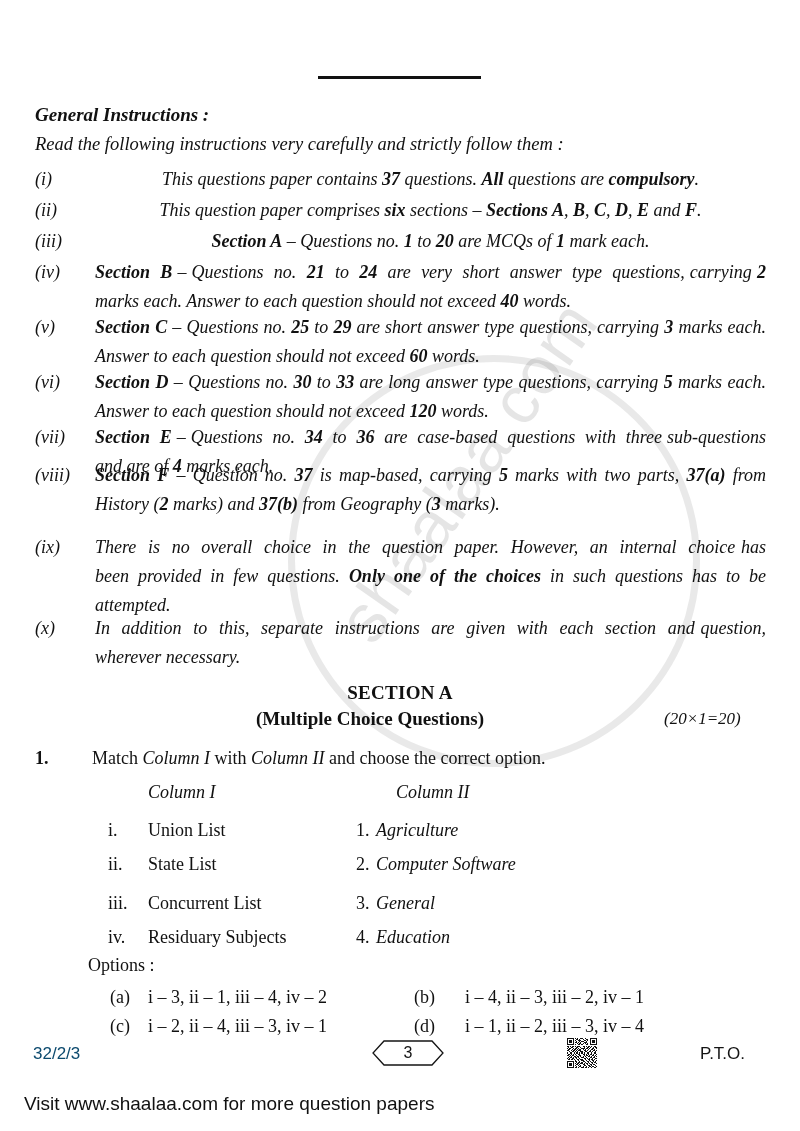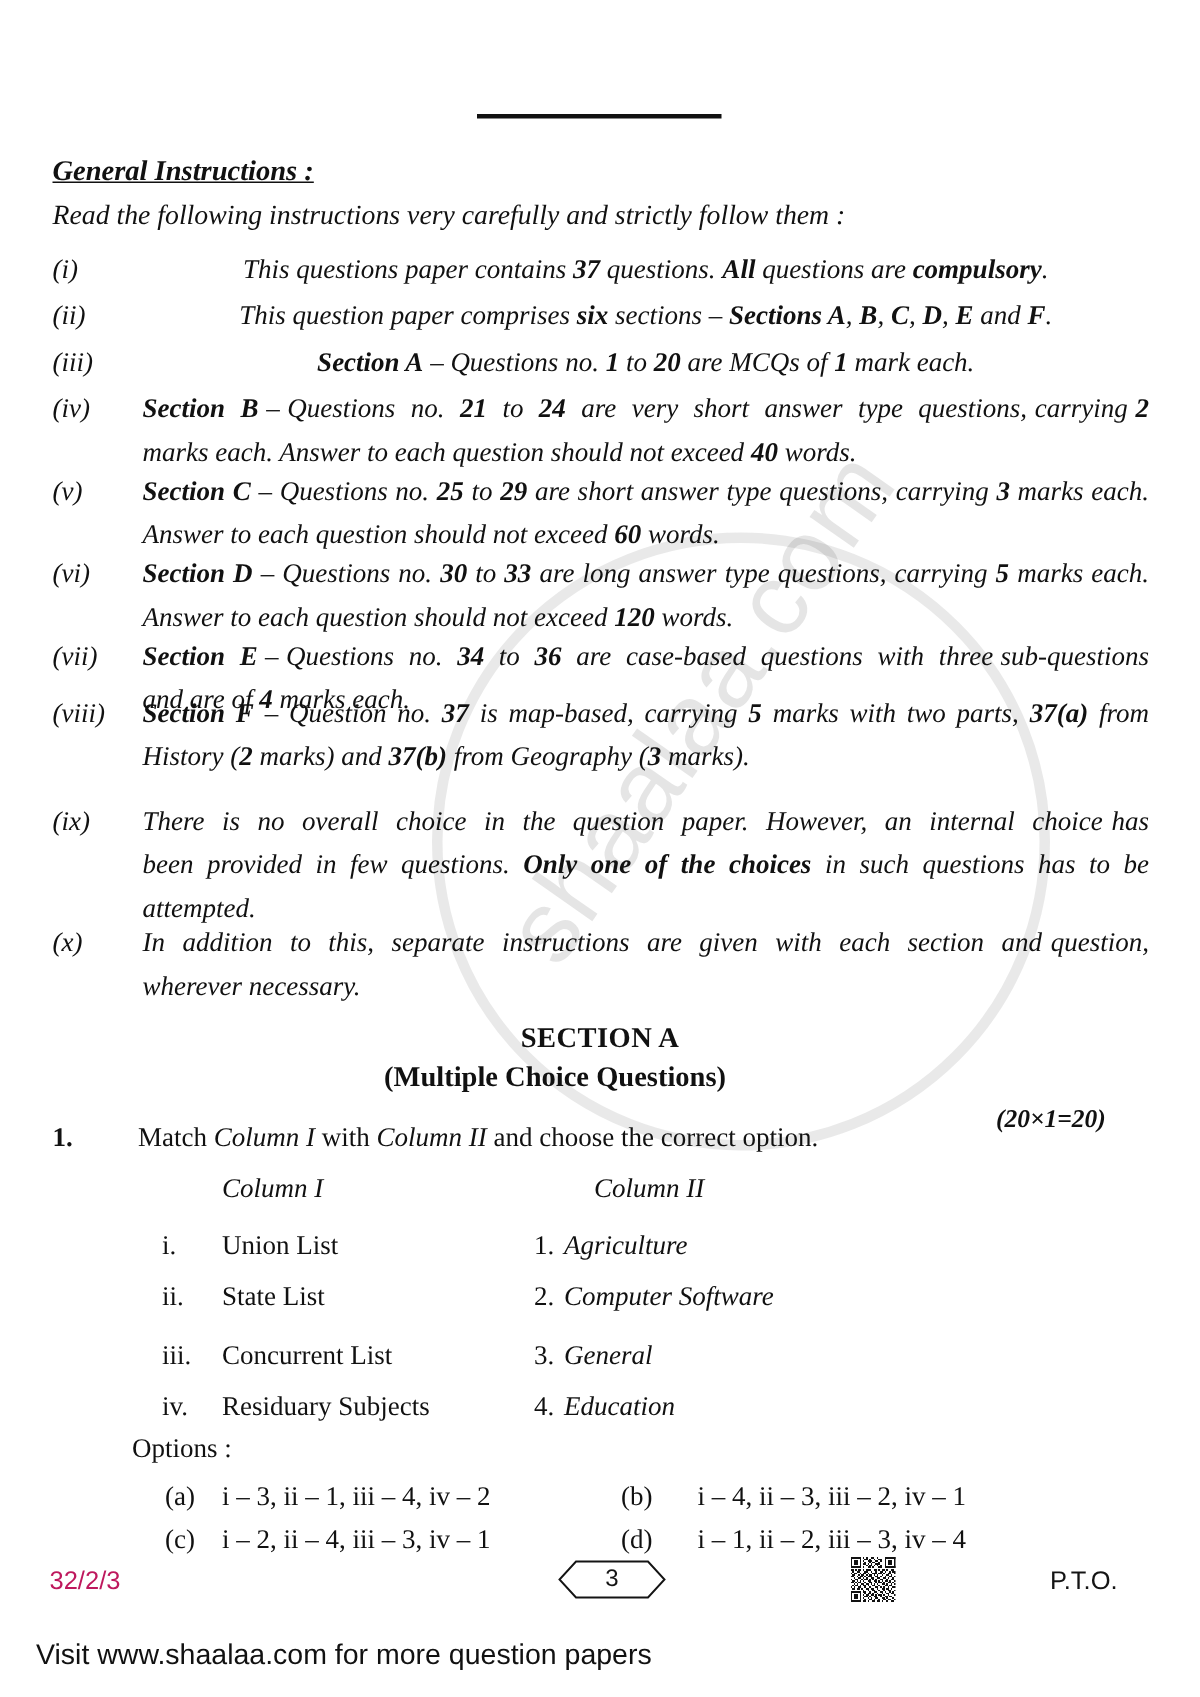--- a/index.html
+++ b/index.html
@@ -65,21 +65,20 @@
     background: #111111;
   }
 
   .gi-title {
     position: absolute;
     left: 35px;
     top: 104px;
     font-weight: bold;
     font-style: italic;
     font-size: 19px;
-    text-decoration: underline;
   }
   .gi-sub {
     position: absolute;
     left: 35px;
     top: 134px;
     font-style: italic;
     font-size: 18.5px;
   }
 
   
@@ -126,23 +125,22 @@
     width: 740px;
     text-align: center;
     font-weight: bold;
     font-size: 19px;
   }
   .marks {
     position: absolute;
     left: 664px;
     top: 709px;
     font-style: italic;
-    font-weight: bold;
+    font-weight: normal;
     font-size: 17px;
-    margin-top: 27px;
   }
 
   
   .q-num {
     position: absolute;
     left: 35px;
     top: 748px;
     font-weight: bold;
     font-size: 18px;
   }
@@ -187,21 +185,21 @@
   .opt-row .orr { position: absolute; left: 414px; width: 42px; }
   .opt-row .ort { position: absolute; left: 465px; }
 
   
   .f-code {
     position: absolute;
     left: 33px;
     top: 1044px;
     font-family: "Liberation Sans", sans-serif;
     font-size: 17px;
-    color: #be185d;
+    color: #0c4a6e;
   }
   .f-pto {
     position: absolute;
     left: 700px;
     top: 1044px;
     font-family: "Liberation Sans", sans-serif;
     font-size: 17px;
     color: #141414;
   }
   .pagebox {

